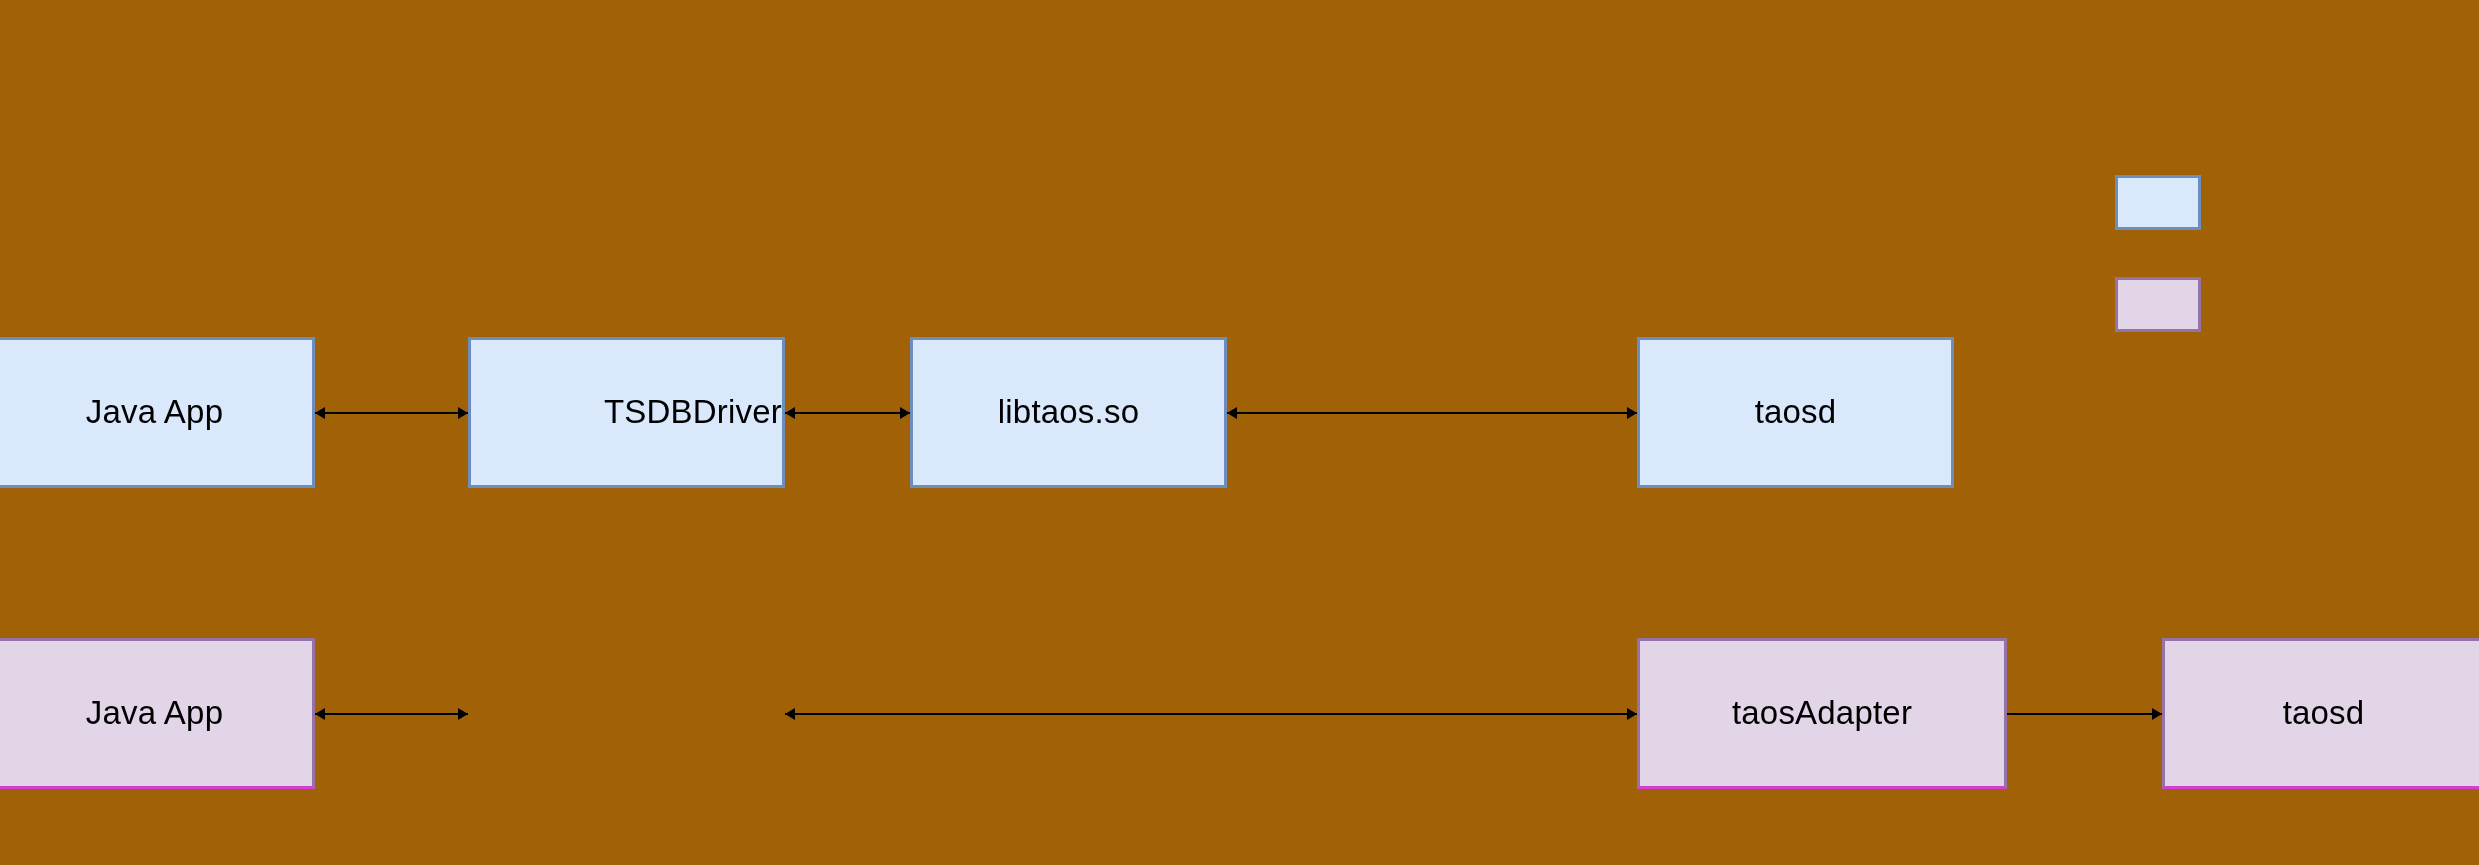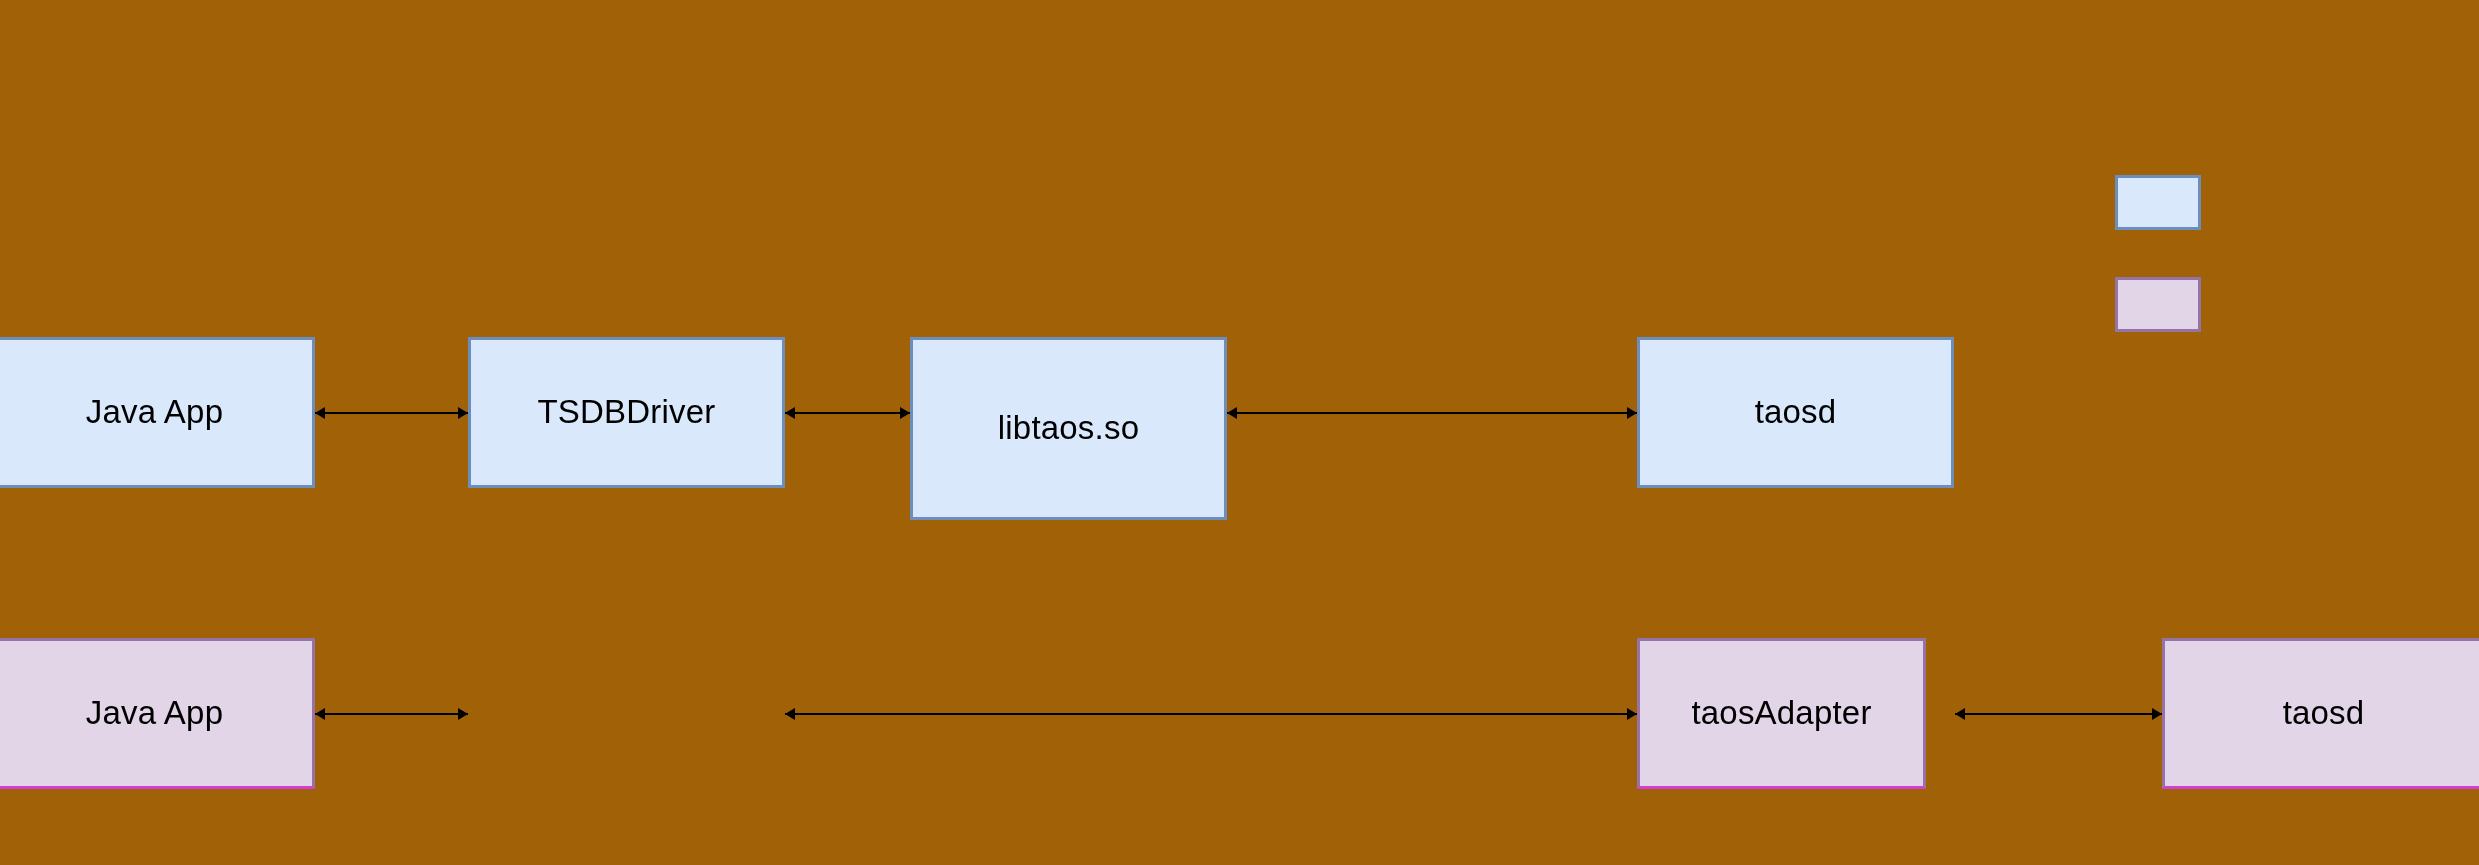--- a/index.html
+++ b/index.html
@@ -104,42 +104,42 @@
     <div class="arrow-head left" style="left: 315px; top: 413px;"></div>
     <div class="edge" style="left: 785px; top: 412px; width: 125px;"></div>
     <div class="arrow-head" style="left: 900px; top: 413px;"></div>
     <div class="arrow-head left" style="left: 785px; top: 413px;"></div>
     <div class="edge" style="left: 1227px; top: 412px; width: 410px;"></div>
     <div class="arrow-head" style="left: 1627px; top: 413px;"></div>
     <div class="arrow-head left" style="left: 1227px; top: 413px;"></div>
     <div class="node native" style="left: -6px; top: 337px; width: 321px; height: 151px;">
       <span>Java App</span>
     </div>
-    <div class="node native" style="left: 468px; top: 337px; width: 317px; height: 151px;">
+    <div class="node native" style="left: 468px; top: 337px; width: 317px; height: 151px; justify-content: flex-end;">
       <span>TSDBDriver</span>
     </div>
-    <div class="node native" style="left: 910px; top: 337px; width: 317px; height: 183px;">
+    <div class="node native" style="left: 910px; top: 337px; width: 317px; height: 151px;">
       <span>libtaos.so</span>
     </div>
     <div class="node native" style="left: 1637px; top: 337px; width: 317px; height: 151px;">
       <span>taosd</span>
     </div>
     <div class="edge" style="left: 315px; top: 713px; width: 153px;"></div>
     <div class="arrow-head" style="left: 458px; top: 714px;"></div>
     <div class="arrow-head left" style="left: 315px; top: 714px;"></div>
     <div class="edge" style="left: 785px; top: 713px; width: 852px;"></div>
     <div class="arrow-head" style="left: 1627px; top: 714px;"></div>
     <div class="arrow-head left" style="left: 785px; top: 714px;"></div>
     <div class="edge" style="left: 1955px; top: 713px; width: 207px;"></div>
     <div class="arrow-head" style="left: 2152px; top: 714px;"></div>
     <div class="arrow-head left" style="left: 1955px; top: 714px;"></div>
     <div class="node rest" style="left: -6px; top: 638px; width: 321px; height: 151px;">
       <span>Java App</span>
     </div>
-    <div class="node rest" style="left: 1637px; top: 638px; width: 289px; height: 151px;">
+    <div class="node rest" style="left: 1637px; top: 638px; width: 370px; height: 151px;">
       <span>taosAdapter</span>
     </div>
     <div class="node rest" style="left: 2162px; top: 638px; width: 323px; height: 151px;">
       <span>taosd</span>
     </div>
     <div class="legend-swatch native" style="left: 2115px; top: 175px;"></div>
     <div class="legend-label" style="left: 2219px; top: 187px;"></div>
     <div class="legend-swatch rest" style="left: 2115px; top: 277px;"></div>
     <div class="legend-label" style="left: 2219px; top: 289px;"></div>
   </div>

